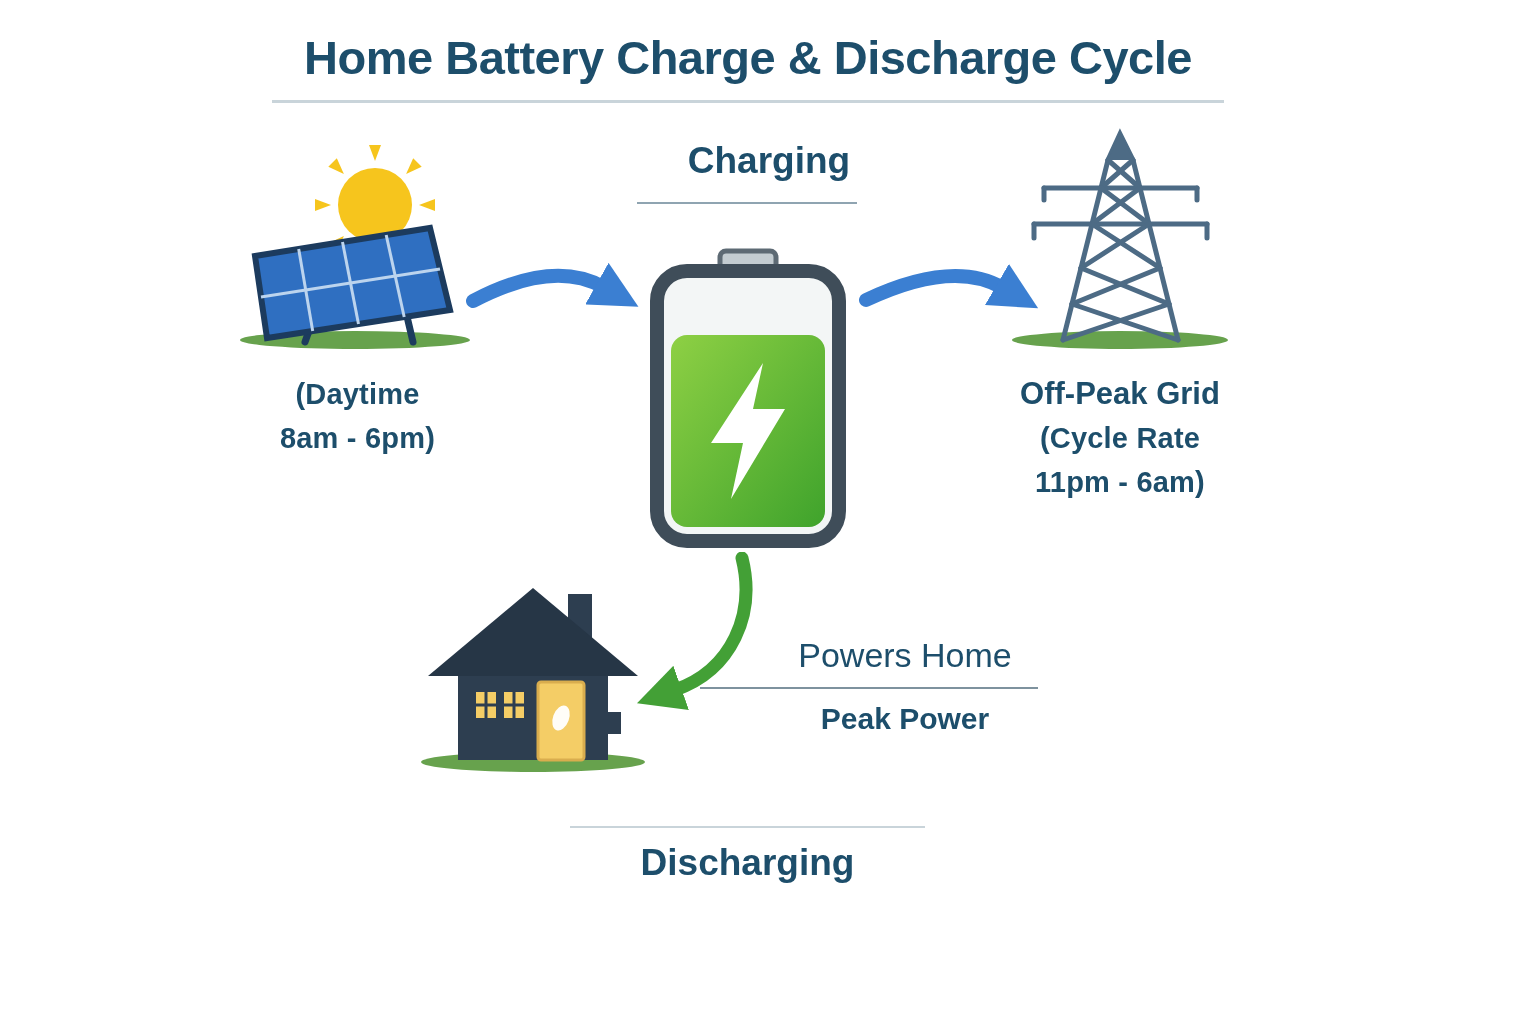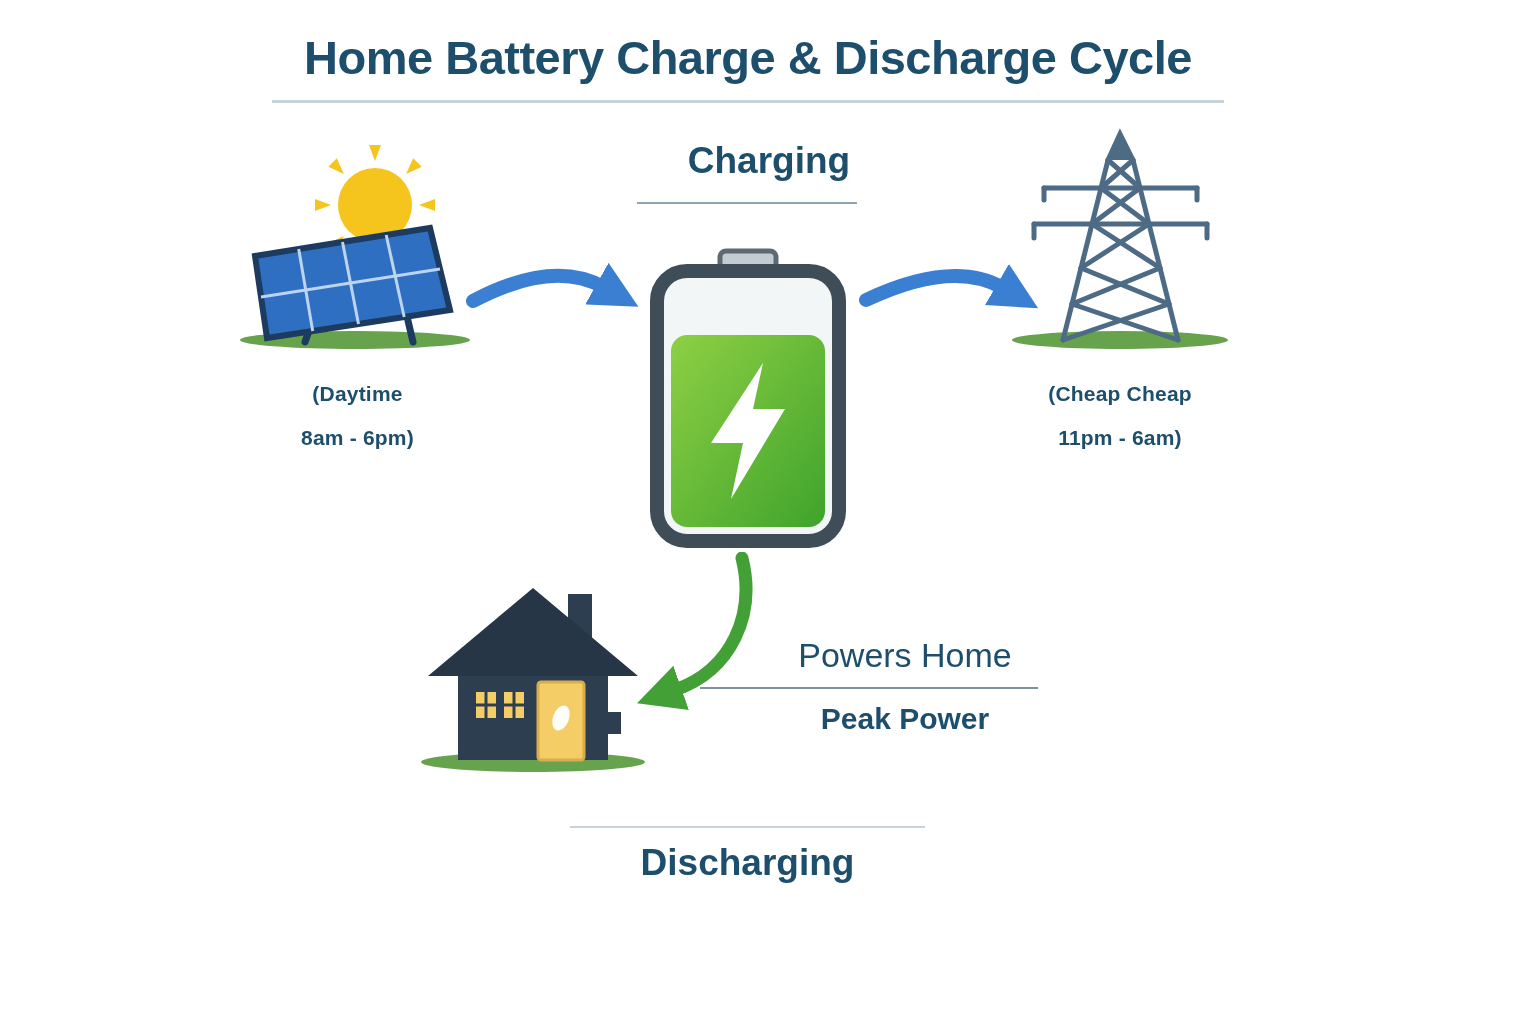--- a/index.html
+++ b/index.html
@@ -17,21 +17,21 @@
   .rule{position:absolute;background:var(--rule-light,#c9d4da)}
   .rule-title{left:272px;top:100px;width:952px;height:3px}
   .rule-charging{left:637px;top:202px;width:220px;height:2px;background:var(--rule-mid,#8fa4b1)}
   .rule-powershome{left:700px;top:687px;width:338px;height:2px;background:#7e929e}
   .rule-discharging{left:570px;top:826px;width:355px;height:2px}
   .section-label{position:absolute;text-align:center;font-weight:700;font-size:37px;color:var(--navy,#1d4e6b)}
   .charging-label{left:624px;top:140px;width:290px}
   .discharging-label{left:570px;top:842px;width:355px}
   .caption{position:absolute;text-align:center;line-height:44px;color:var(--navy,#1d4e6b)}
   .caption-title{font-size:31px;font-weight:700}
-  .caption-line{font-size:21px;font-weight:600;letter-spacing:.2px}
+  .caption-line{font-size:29px;font-weight:600;letter-spacing:.2px}
   .solar-caption{left:225px;top:372px;width:265px}
   .grid-caption{left:985px;top:372px;width:270px}
   .home-caption-title{position:absolute;left:755px;top:636px;width:300px;text-align:center;font-size:34px;font-weight:400}
   .home-caption-line{position:absolute;width:300px;text-align:center;font-size:30px;font-weight:600}
   .home-line1{left:755px;top:702px}
   .home-line2{left:760px;top:744px}
 
   
   .sun{fill:var(--sun-yellow,#f6c51d)}
   .panel{fill:var(--panel-blue,#2f6fc1);stroke:var(--panel-frame,#1c3b5e);stroke-width:6}
@@ -140,21 +140,22 @@
       <path d="M100,32 L132,60 M125,32 L93,60"></path>
       <path d="M93,60 L141,96 M132,60 L84,96"></path>
       <path d="M84,96 L152,140 M141,96 L73,140"></path>
       <path d="M73,140 L161,176 M152,140 L64,176"></path>
       <path d="M64,176 L170,212 M161,176 L55,212"></path>
     </g>
     <polygon class="tower-fill" points="100,32 112,6 125,32"></polygon>
   </svg>
 
   <div class="caption grid-caption">
-    <div class="caption-line">(Cheap Cheap</div>
+    <div class="caption-title">Off-Peak Grid</div>
+    <div class="caption-line">(Cycle Rate</div>
     <div class="caption-line">11pm - 6am)</div>
   </div>
 
   <svg class="abs" style="left:630px;top:552px" width="150" height="165" viewBox="0 0 150 165">
     <defs>
       <marker id="ag1" markerWidth="3.6" markerHeight="3.6" refX="0.5" refY="1.8" orient="auto">
         <path class="head-green" d="M0,0 L3.6,1.8 L0,3.6 z"></path>
       </marker>
     </defs>
     <path class="arrow-green" d="M112,6 C126,62 102,118 45,138" marker-end="url(#ag1)"></path>

